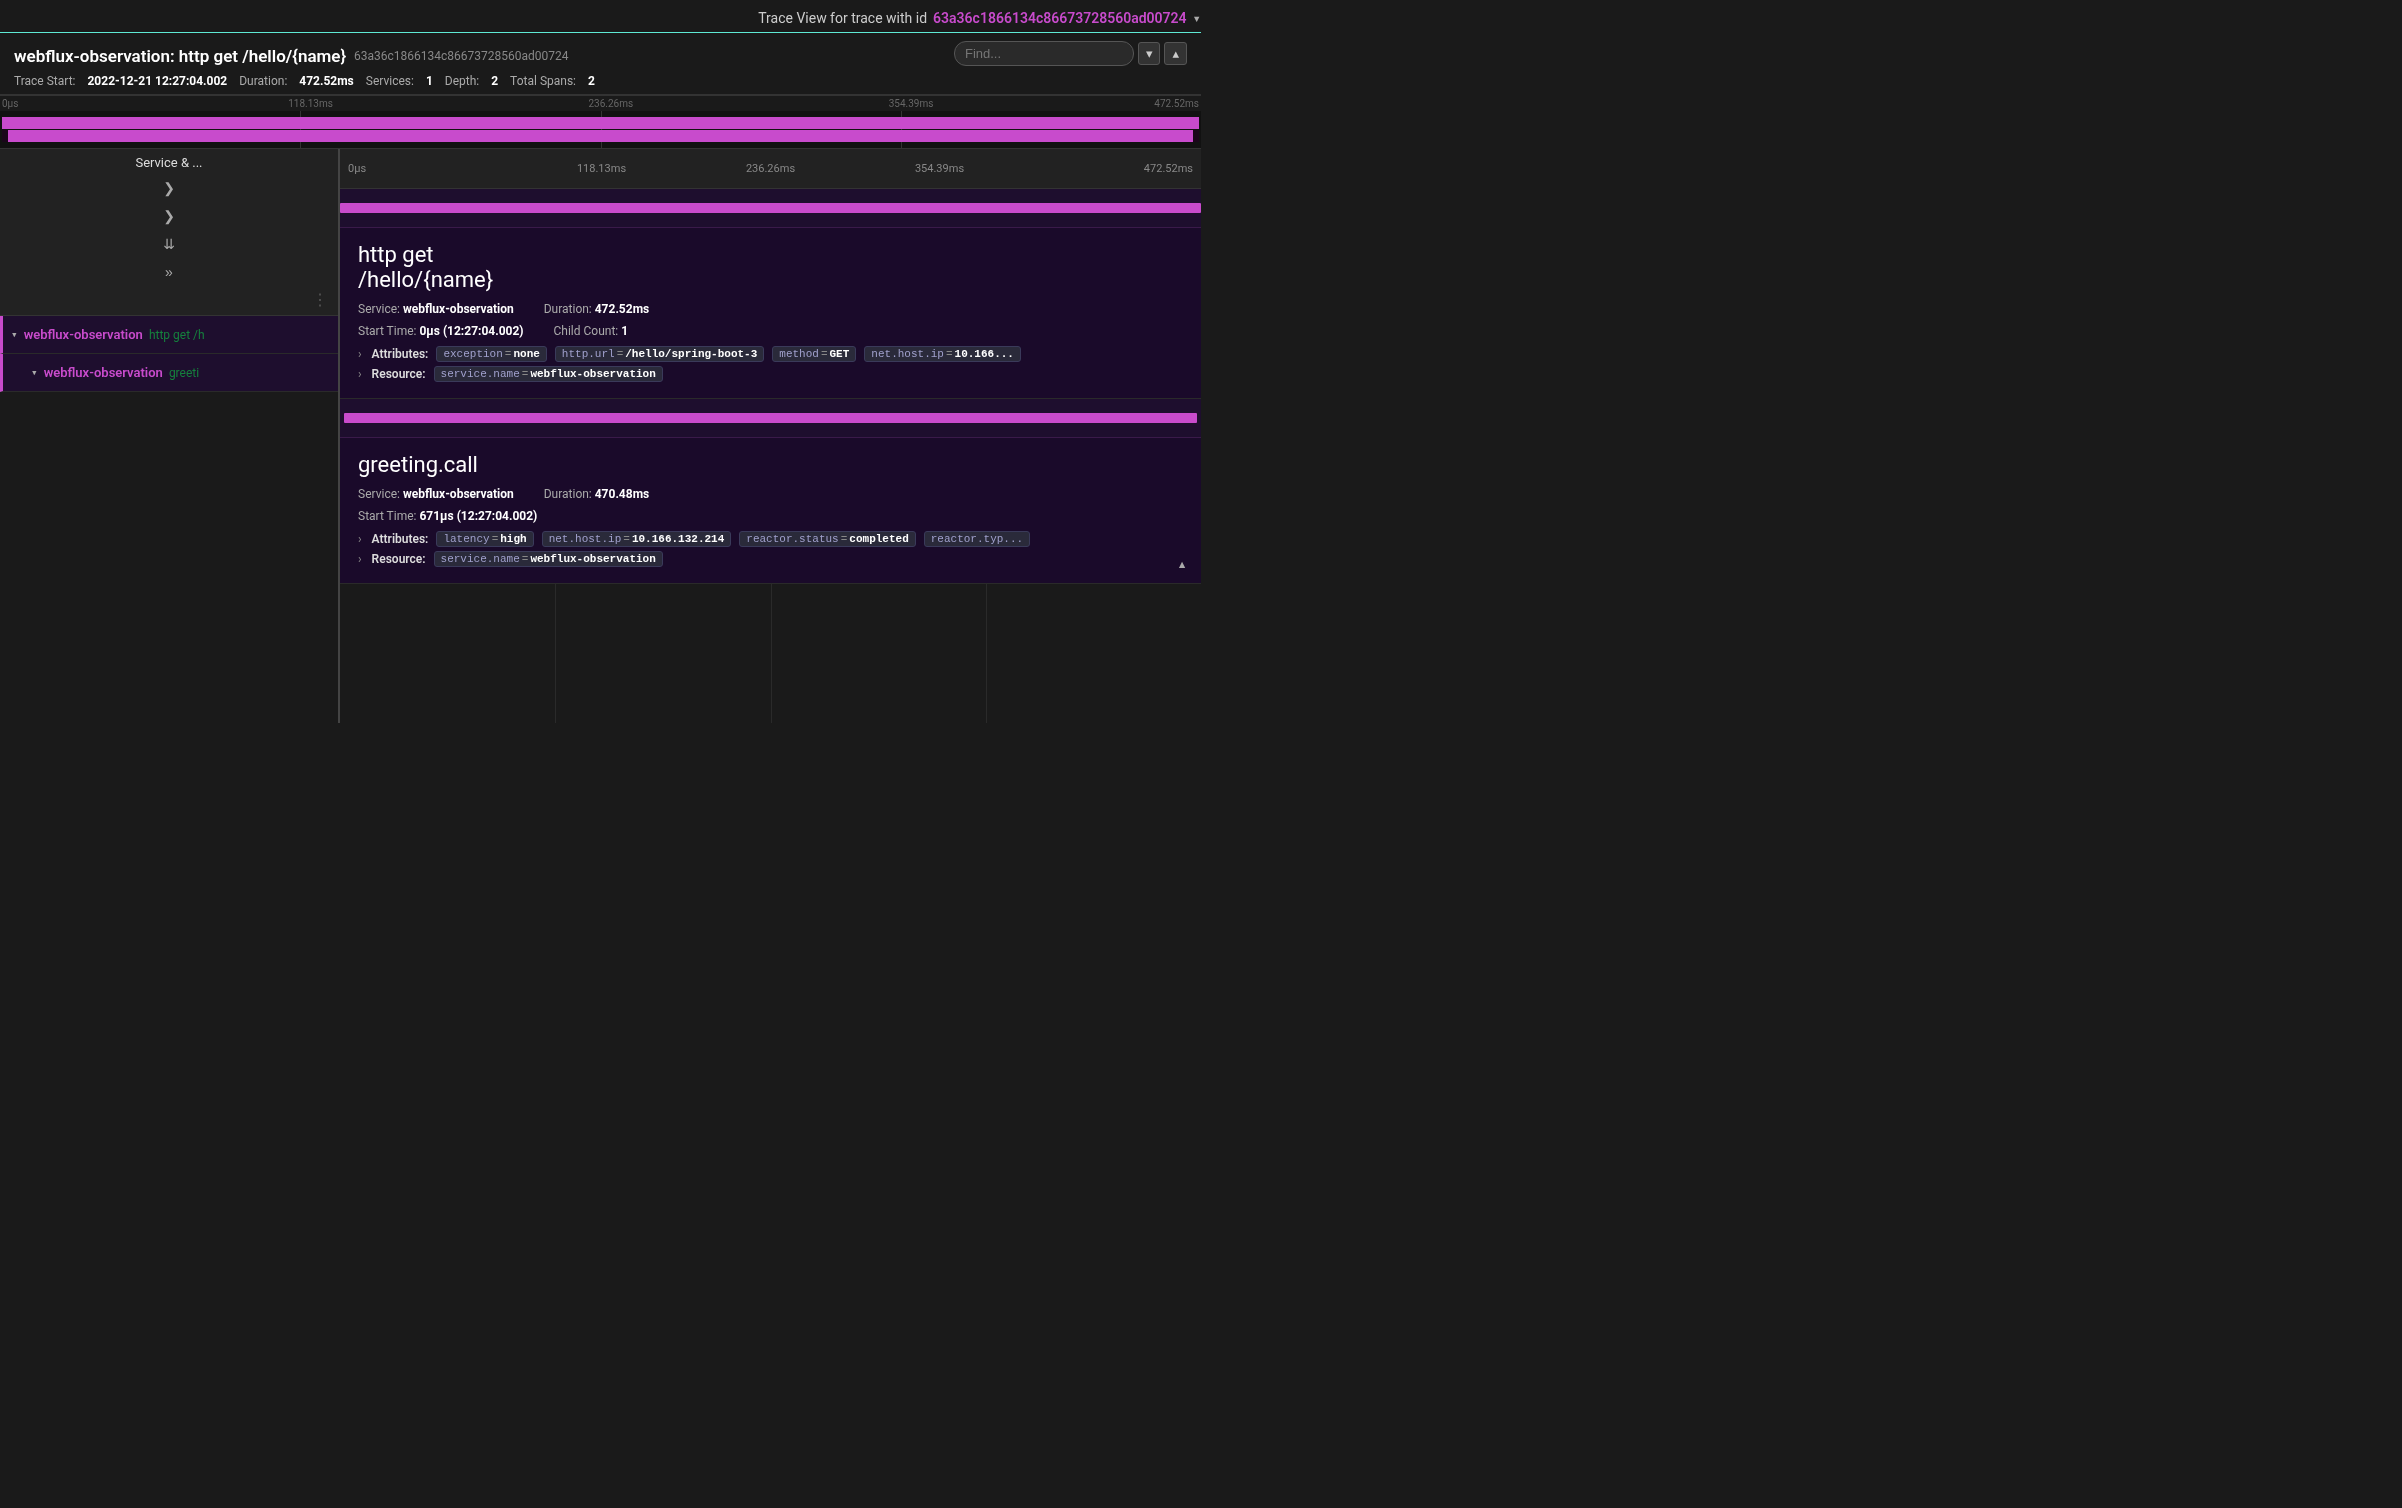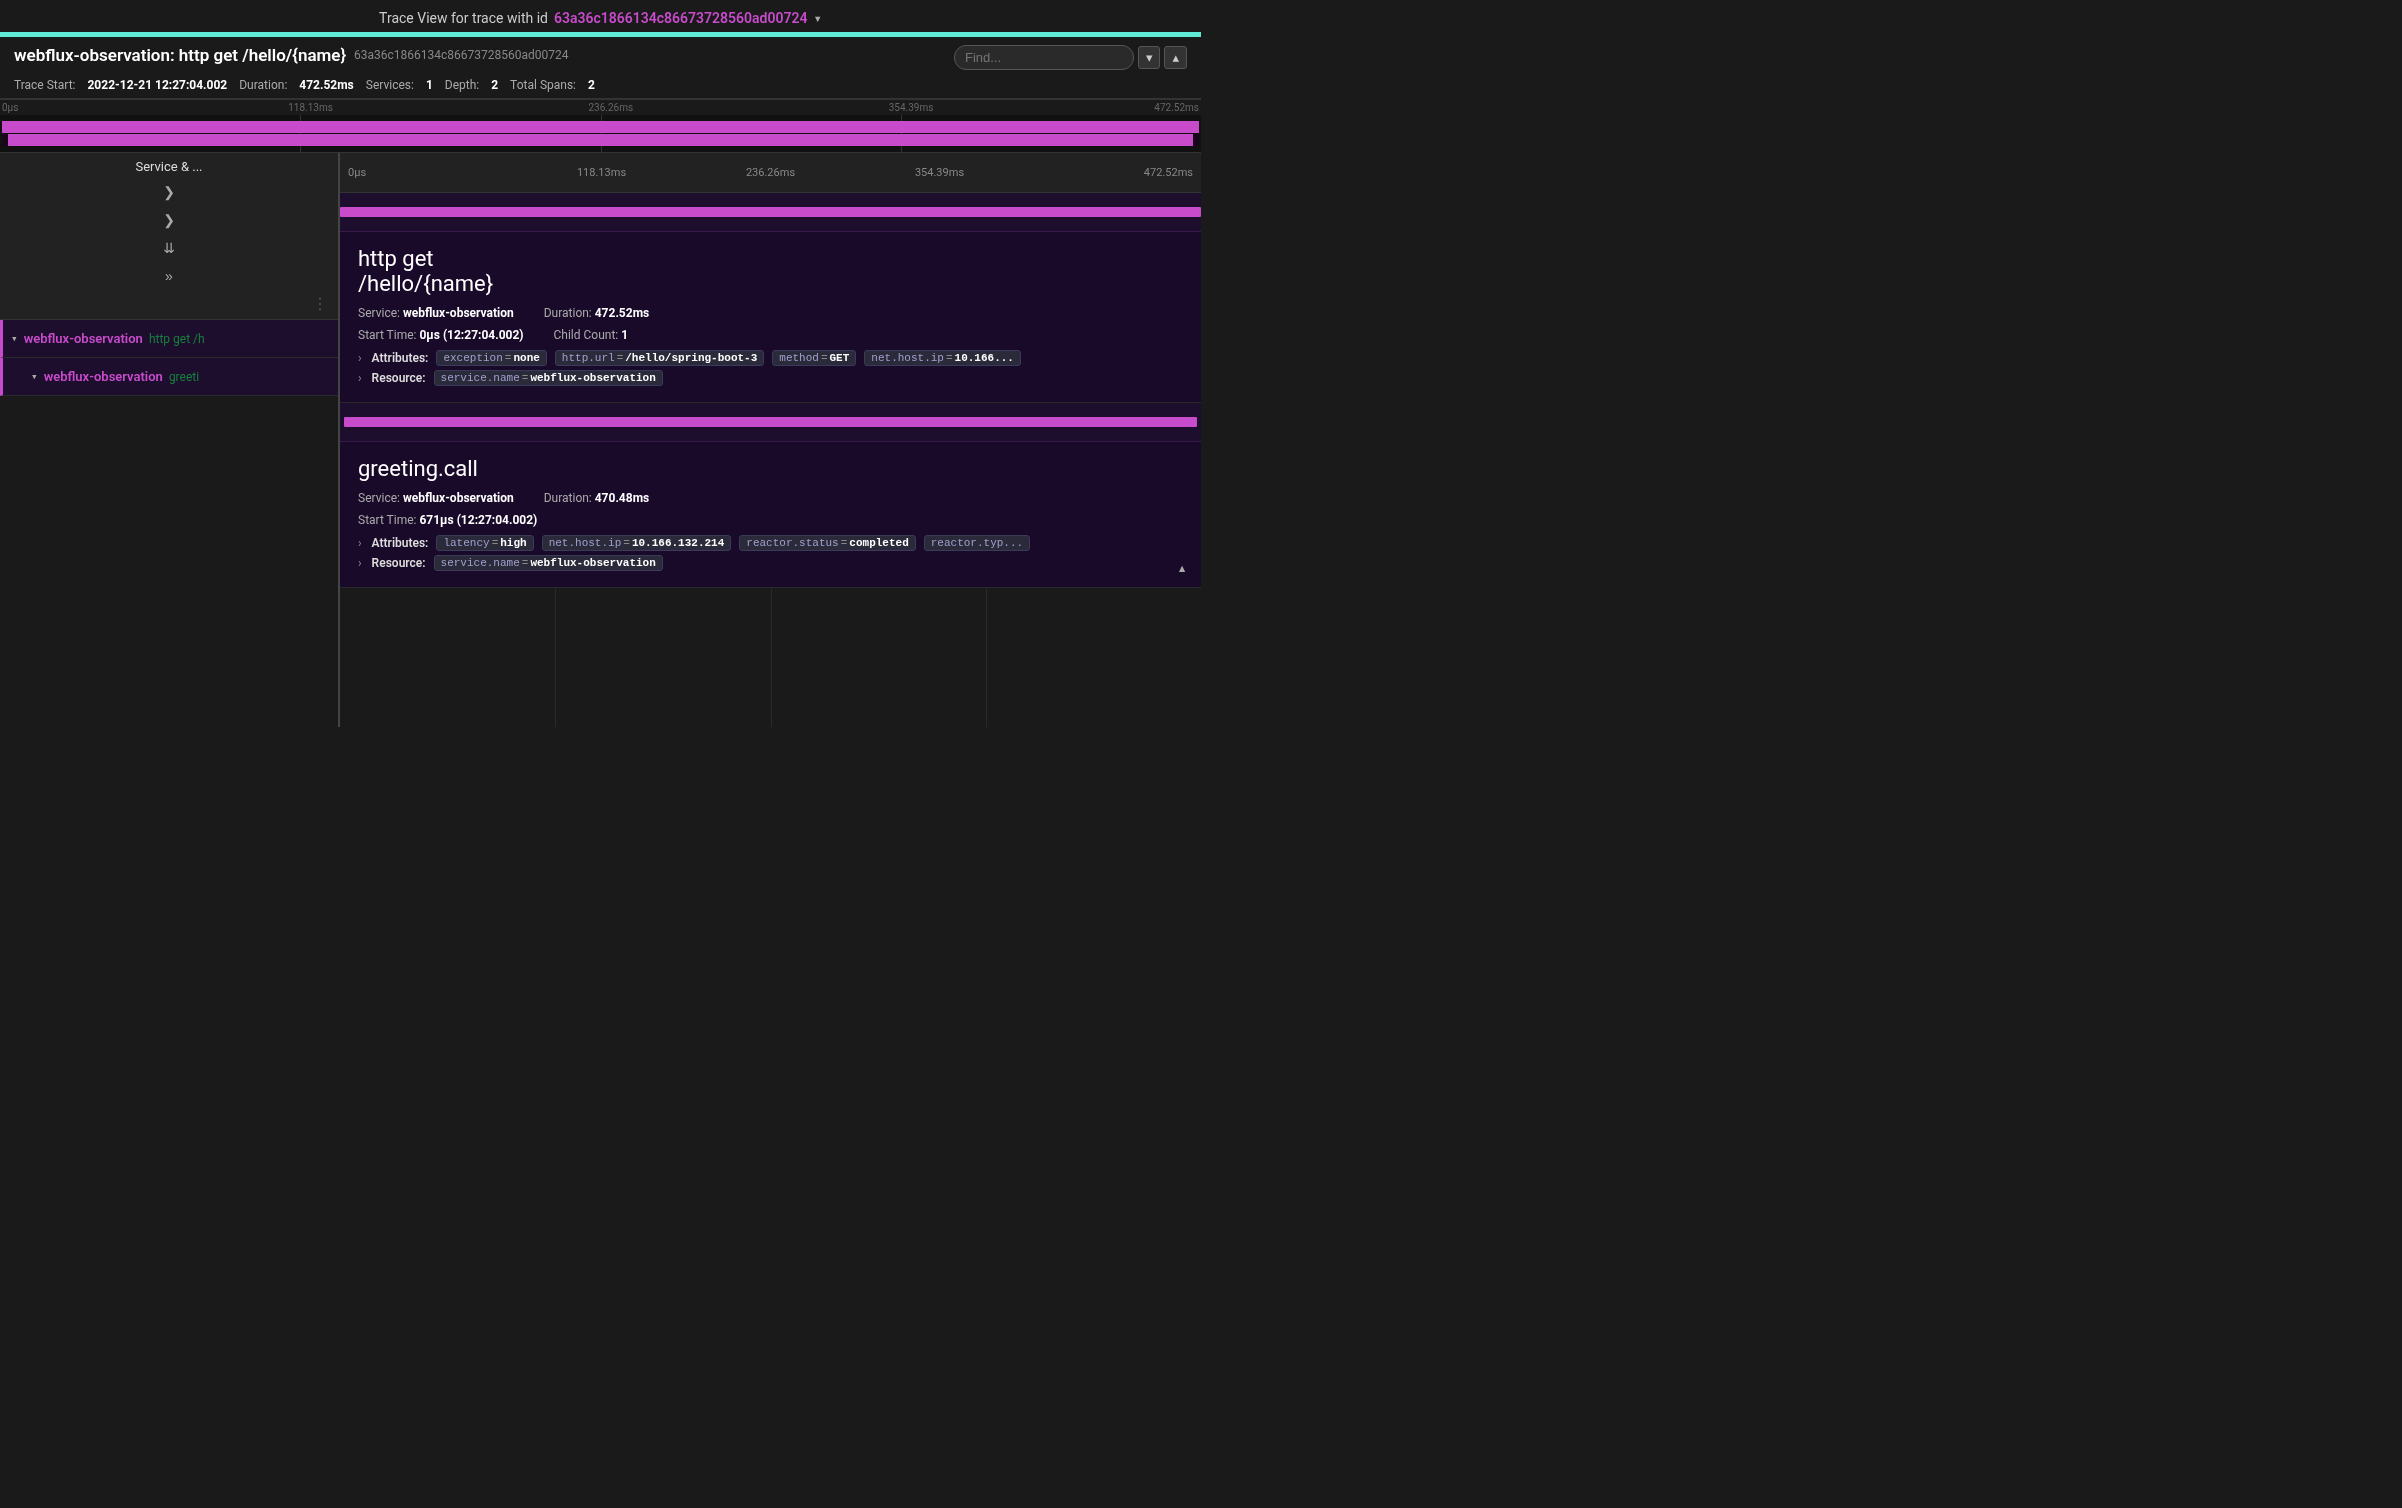--- a/index.html
+++ b/index.html
@@ -9,37 +9,37 @@
       font-family: -apple-system, BlinkMacSystemFont, 'Segoe UI', Roboto, monospace;
       font-size: 13px;
       width: 1201px;
       min-height: 754px;
       overflow: hidden;
     }
 
     
     .top-header {
       background: #1a1a1a;
-      text-align: center;
+      text-align: right;
       padding: 10px 0 6px;
-      border-bottom: 5px solid #5eead4;
+      border-bottom: 1px solid #5eead4;
     }
     .trace-title {
       font-size: 14px;
       color: #ccc;
       display: inline-flex;
       align-items: center;
       gap: 6px;
     }
 
     
     .subtitle-row {
       padding: 8px 14px 4px;
       display: flex;
-      align-items: flex-start;
+      align-items: flex-end;
       justify-content: space-between;
     }
     .subtitle-left {
       display: flex;
       align-items: center;
       gap: 8px;
     }
     .subtitle-left .service-name {
       font-size: 17px;
       font-weight: 600;

